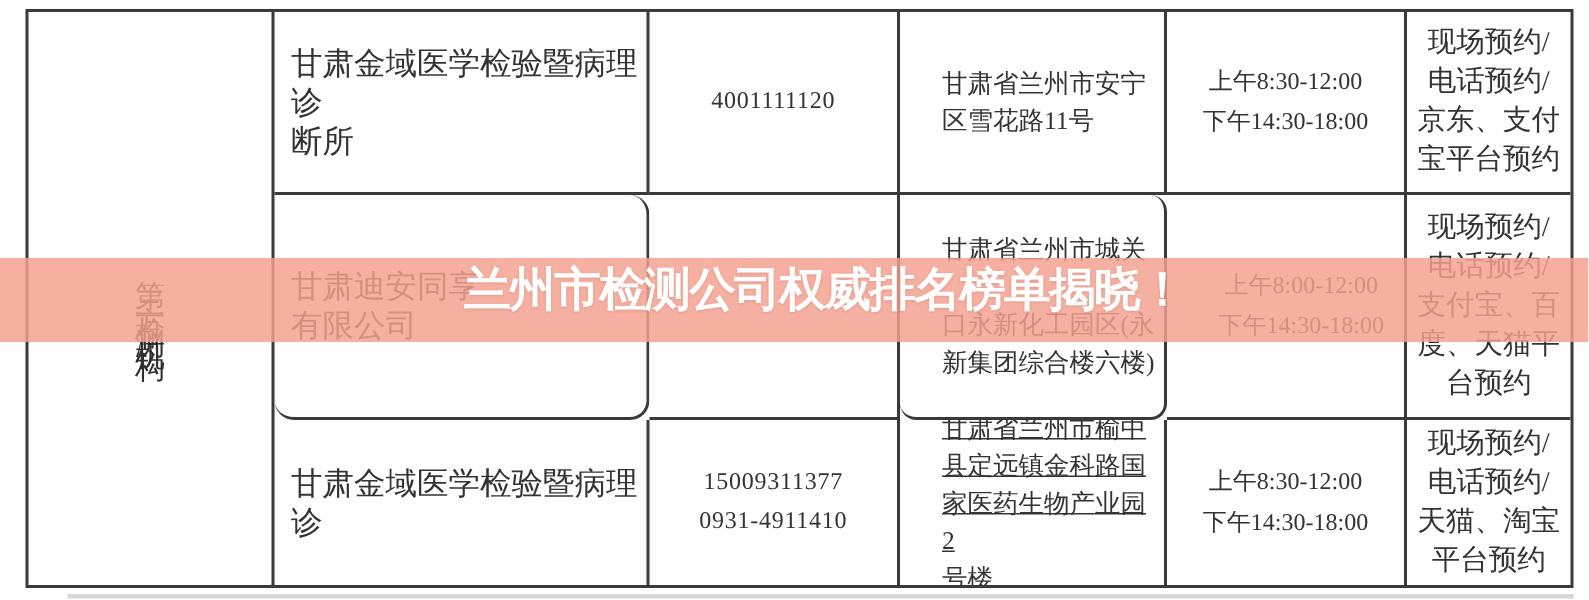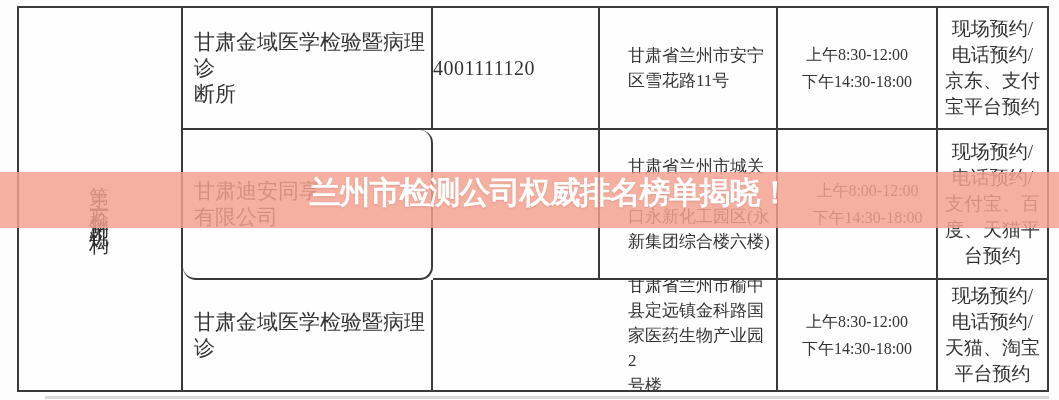--- a/index.html
+++ b/index.html
@@ -44,21 +44,21 @@
     align-items: center;
   }
   .cat-text {
     writing-mode: vertical-lr;
     font-size: 20px;
     letter-spacing: 8px;
     color: #2f2f2f;
   }
   .txt { white-space: pre-line; }
   .company { font-size: 21px; line-height: 26px; padding: 0 6px 0 11px; text-align: left; }
-  .phone   { font-size: 20px; line-height: 26px; letter-spacing: 0.5px; }
+  .phone   { font-size: 16px; line-height: 26px; text-align: center; letter-spacing: 0.5px; }
   .address { font-size: 17px; line-height: 25px; padding: 0 4px 0 28px; text-align: left; }
   .hours   { font-size: 16px; line-height: 27px; text-align: center; }
   .booking { font-size: 19px; line-height: 26px; text-align: center; }
   
   .banner {
     position: absolute;
     left: 0;
     top: 172px;
     width: 1059px;
     height: 56px;
@@ -120,42 +120,46 @@
 宝平台预约</div>
     </div>
 
     <div class="c company" style="grid-column:2;grid-row:2;border-radius:13px;">
       <div class="txt">甘肃迪安同享
 有限公司</div>
     </div>
     <div class="c phone" style="grid-column:3;grid-row:2;">
       <div class="txt"></div>
     </div>
-    <div class="c address" style="grid-column:4;grid-row:2;">
+    <div class="c address" style="grid-column:4;grid-row:2;border-radius:11px;">
       <div class="txt">甘肃省兰州市城关
 
 口永新化工园区(永
 新集团综合楼六楼)</div>
     </div>
     <div class="c hours" style="grid-column:5;grid-row:2;padding-left:21px;">
       <div class="txt">上午8:00-12:00
 下午14:30-18:00</div>
     </div>
     <div class="c booking last-col" style="grid-column:6;grid-row:2;">
       <div class="txt">现场预约/
 电话预约/
 支付宝、百
 度、天猫平
 台预约</div>
     </div>
 
     <div class="c company last-row" style="grid-column:2;grid-row:3;">
       <div class="txt">甘肃金域医学检验暨病理诊</div>
     </div>
-    <div class="c address last-row" style="grid-column:4;grid-row:3;">
+    <div class="c phone last-row" style="grid-column:3;grid-row:3;">
+      <div class="txt">15009311377
+0931-4911410</div>
+    </div>
+    <div class="c address last-row" style="grid-column:4;grid-row:3;text-decoration:underline;">
       <div class="txt">甘肃省兰州市榆中
 县定远镇金科路国
 家医药生物产业园2
 号楼</div>
     </div>
     <div class="c hours last-row" style="grid-column:5;grid-row:3;">
       <div class="txt">上午8:30-12:00
 下午14:30-18:00</div>
     </div>
     <div class="c booking last-col last-row" style="grid-column:6;grid-row:3;">

